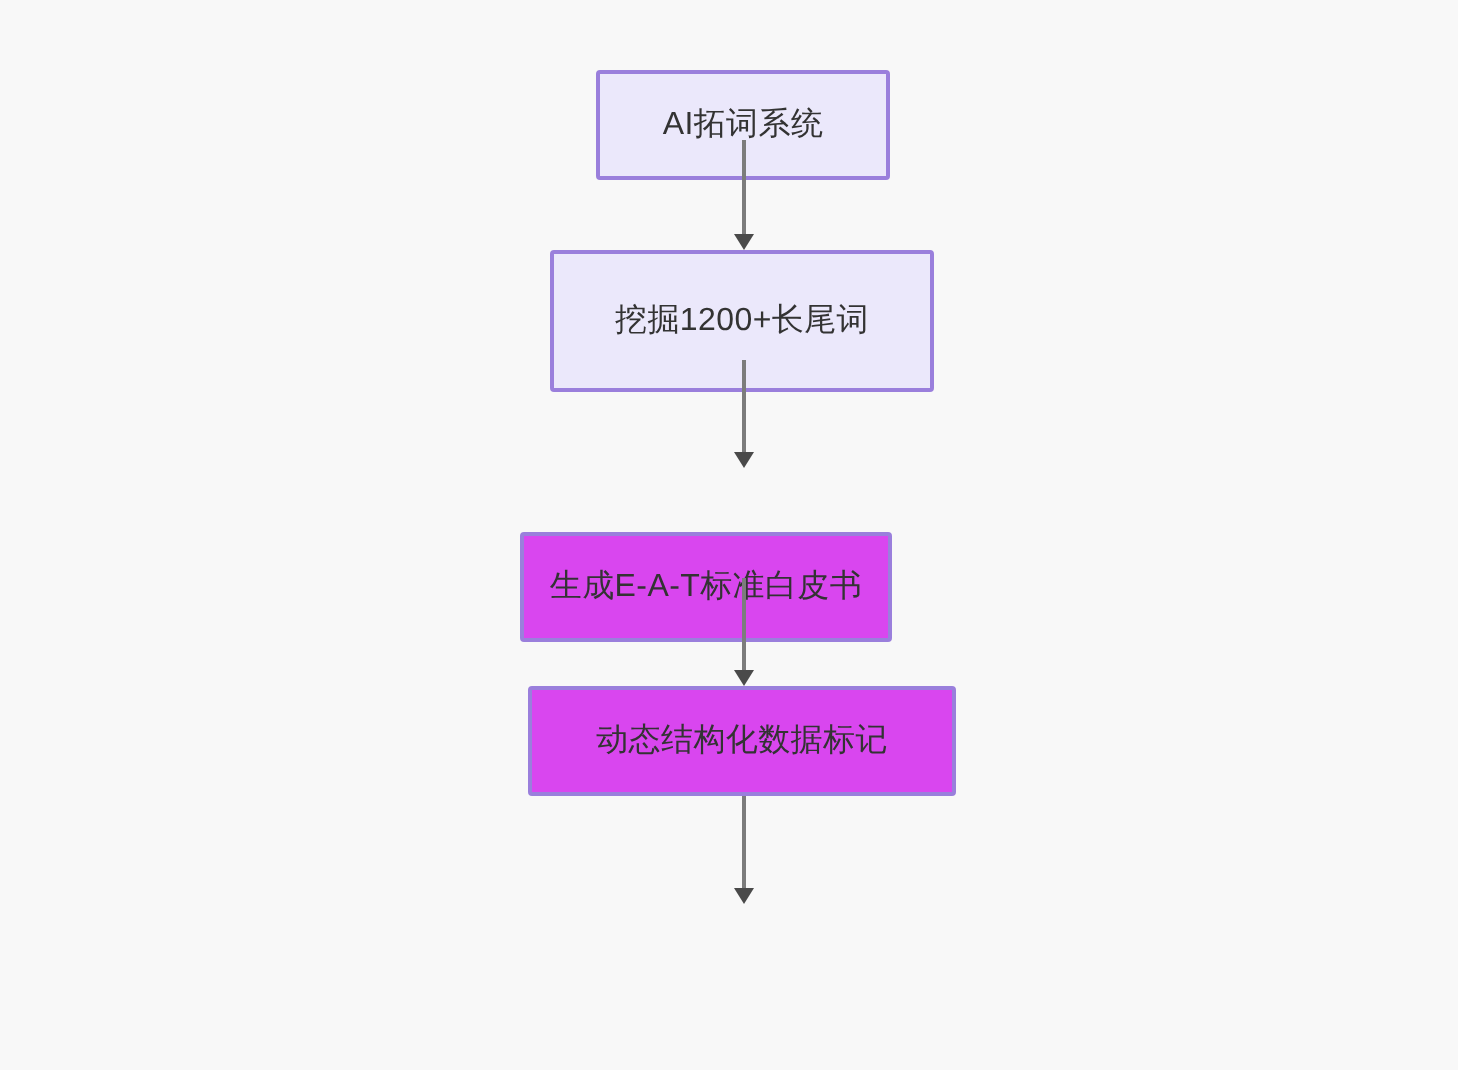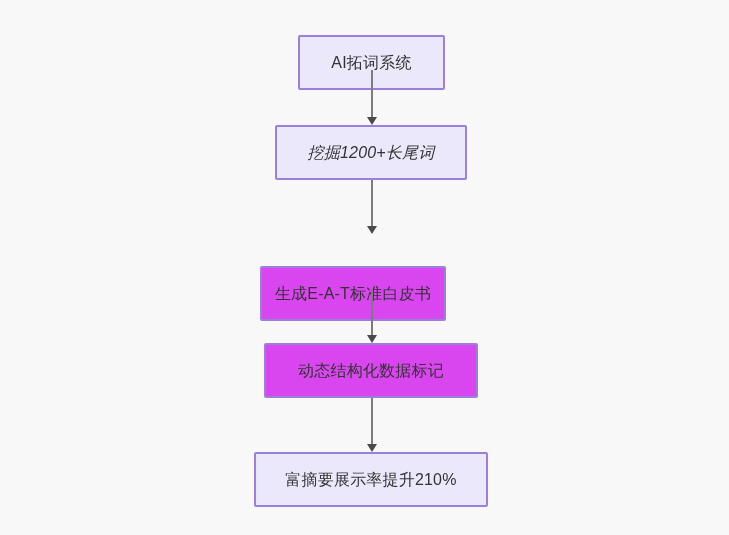--- a/index.html
+++ b/index.html
@@ -64,21 +64,21 @@
 
   <div class="node" id="node-n1" style="left: 298px; top: 15px; width: 147px; height: 55px; background: rgb(235, 232, 251); border-color: rgb(154, 127, 220); color: rgb(51, 51, 51); margin-top: 20px;">
     <span class="node-label">AI拓词系统</span>
   </div>
 
   <div class="edge" id="edge-e1" style="left: 371px; top: 70px; height: 55px;">
     <div class="edge-line" style="height: 48px; background: rgb(124, 124, 124);"></div>
     <div class="edge-head" style="top: 47px;"></div>
   </div>
 
-  <div class="node" id="node-n2" style="left: 275px; top: 125px; width: 192px; height: 55px; background: rgb(235, 232, 251); border-color: rgb(154, 127, 220); color: rgb(51, 51, 51); font-style: italic;">
+  <div class="node" id="node-n2" style="left: 275px; top: 125px; width: 192px; height: 71px; background: rgb(235, 232, 251); border-color: rgb(154, 127, 220); color: rgb(51, 51, 51);">
     <span class="node-label">挖掘1200+长尾词</span>
   </div>
 
   <div class="edge" id="edge-e2" style="left: 371px; top: 180px; height: 54px;">
     <div class="edge-line" style="height: 47px; background: rgb(124, 124, 124);"></div>
     <div class="edge-head" style="top: 46px;"></div>
   </div>
 
   <div class="node" id="node-n3" style="left: 260px; top: 234px; width: 186px; height: 55px; background: #d946ef; border-color: rgb(154, 127, 220); color: rgb(51, 51, 51); margin-top: 32px;">
     <span class="node-label">生成E-A-T标准白皮书</span>
@@ -91,17 +91,14 @@
 
   <div class="node" id="node-n4" style="left: 264px; top: 343px; width: 214px; height: 55px; background: #d946ef; border-color: rgb(154, 127, 220); color: rgb(51, 51, 51);">
     <span class="node-label">动态结构化数据标记</span>
   </div>
 
   <div class="edge" id="edge-e4" style="left: 371px; top: 398px; height: 54px;">
     <div class="edge-line" style="height: 47px; background: rgb(124, 124, 124);"></div>
     <div class="edge-head" style="top: 46px;"></div>
   </div>
 
-  <div class="node" id="node-n5" style="left: 254px; top: 452px; width: 234px; height: 55px; background: rgb(235, 232, 251); border-color: rgb(154, 127, 220); color: rgb(51, 51, 51);">
-    <span class="node-label">富摘要展示率提升210%</span>
-  </div>
 
 </div>
 
 </body></html>

